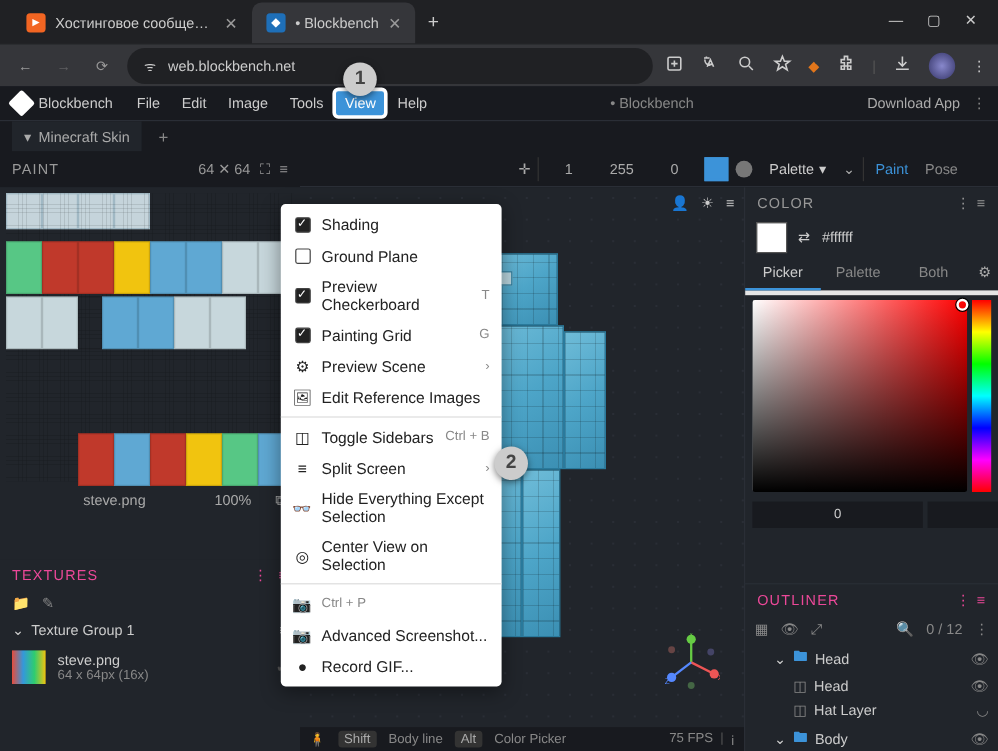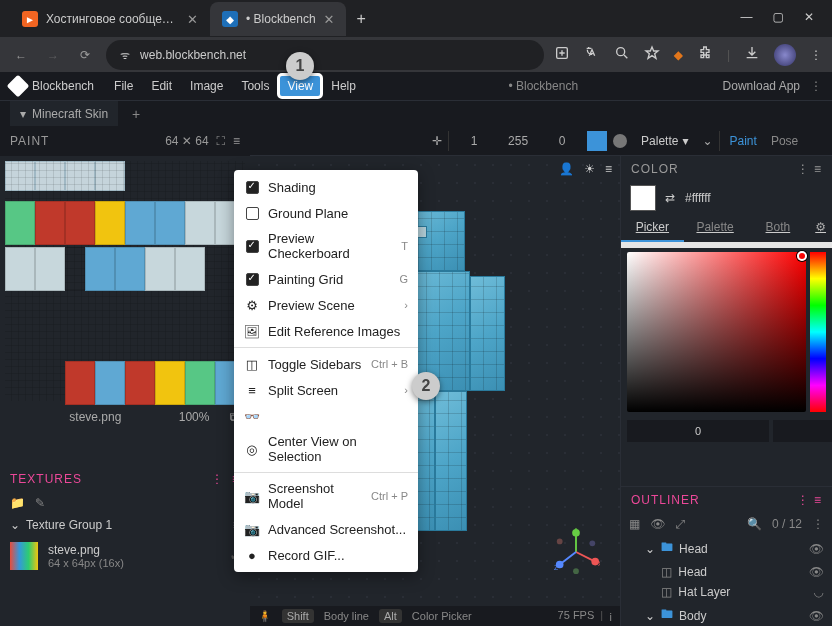--- a/index.html
+++ b/index.html
@@ -79,21 +79,21 @@
   background: repeating-linear-gradient(0deg, transparent 0 12px, rgba(0,0,0,.15) 12px 13px),
               repeating-linear-gradient(90deg, transparent 0 12px, rgba(0,0,0,.15) 12px 13px); }
 .vp-icons { position: absolute; right: 8px; top: 6px; display: flex; gap: 10px; color: #ccc; }
 .gizmo { position: absolute; right: 20px; bottom: 30px; width: 48px; height: 48px; }
 
 
 .color-panel { position: absolute; right: 0; top: 84px; width: 212px; height: 330px; background: #21252b; border-left: 1px solid #2a2e36; }
 .color-hdr { padding: 6px 10px; color: #999; letter-spacing: 1px; display: flex; }
 .swatch-row { display: flex; align-items: center; gap: 10px; padding: 4px 10px; }
 .swatch-main { width: 24px; height: 24px; background: #fff; outline: 1px solid #555; }
-.picker-tabs { display: flex; border-bottom: 6px solid #e5e5e5; text-decoration: underline; }
+.picker-tabs { display: flex; border-bottom: 4px solid #e5e5e5; }
 .picker-tab { flex: 1; text-align: center; padding: 6px; color: #888; }
 .picker-tab.active { color: #ccc; border-bottom: 2px solid #3c93d9; }
 .picker-gear { padding: 6px; color: #aaa; }
 .grad-area { margin: 4px 6px; height: 160px; position: relative; background:
   linear-gradient(to bottom, rgba(0,0,0,0), #000),
   linear-gradient(to right, #fff, #f00); border-radius: 2px; }
 .grad-marker { position: absolute; right: -1px; top: -1px; width: 10px; height: 10px; border: 2px solid #fff; border-radius: 50%; box-shadow: 0 0 0 1px #000; }
 .hue-bar { position: absolute; right: 0; top: 0; width: 16px; height: 160px; background: linear-gradient(#f00,#ff0,#0f0,#0ff,#00f,#f0f,#f00); }
 .rgb-row { display: flex; gap: 4px; padding: 4px 6px; align-items: center; }
 .rgb-row input { flex: 1; background: #181a1f; border: none; color: #ccc; text-align: center; height: 22px; font-size: 11px; }
@@ -464,31 +464,31 @@
     <span class="dd-hint">Ctrl + B</span>
     </div>
       <div class="dd-item">
         <span class="dd-icon">≡</span>
     <span class="dd-label">Split Screen</span>
 
     <span class="dd-hint">›</span>
       </div>
       <div class="dd-item">
         <span class="dd-icon">👓</span>
+    <span class="dd-label">Hide Everything Except Selection</span>
 
     </div>
       <div class="dd-item">
         <span class="dd-icon">◎</span>
     <span class="dd-label">Center View on Selection</span>
 
     </div>
       <div class="dd-sep"></div>
       <div class="dd-item">
         <span class="dd-icon">📷</span>
-    <span class="dd-label">Screenshot Model</span>
     <span class="dd-hint">Ctrl + P</span>
     </div>
       <div class="dd-item">
         <span class="dd-icon">📷</span>
     <span class="dd-label">Advanced Screenshot...</span>
 
     </div>
       <div class="dd-item">
         <span class="dd-icon">●</span>
     <span class="dd-label">Record GIF...</span>

